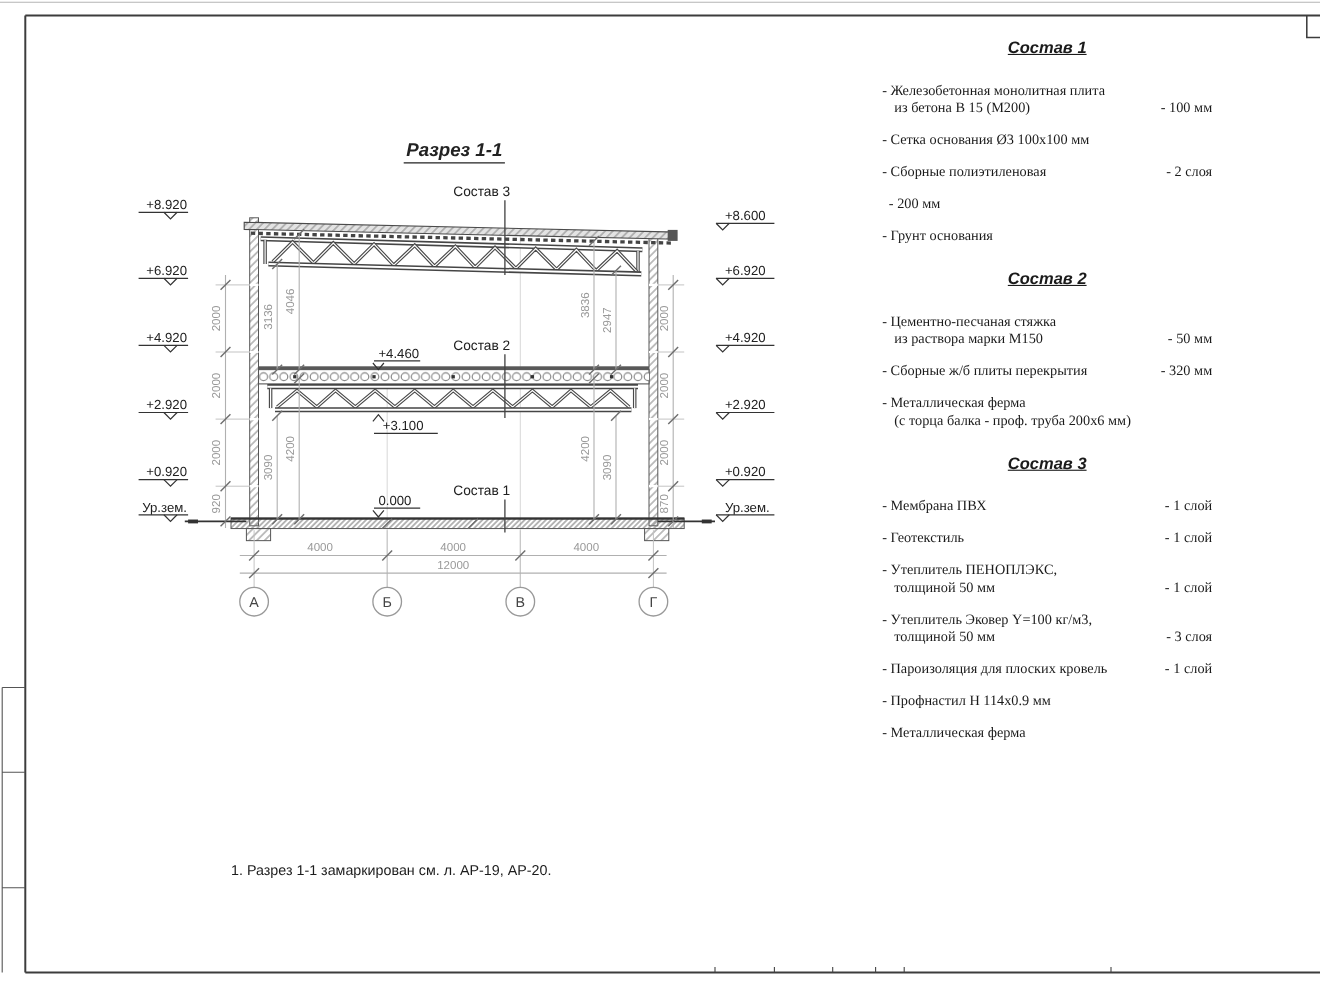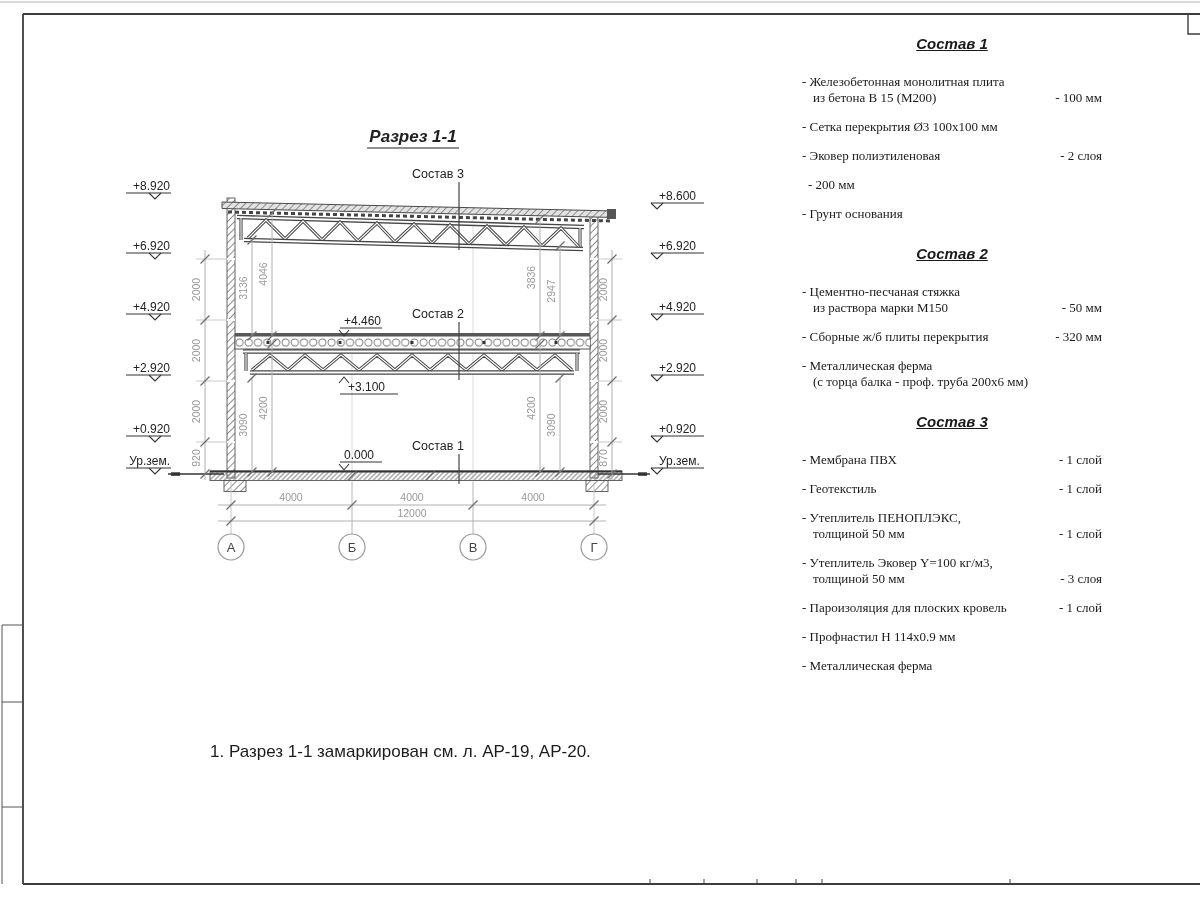--- a/index.html
+++ b/index.html
@@ -28,21 +28,21 @@
                 font-size:13px; line-height:16px; }
   .comp-title { text-align:center; font-style:italic; font-weight:bold; font-size:15px;
                 text-decoration:underline; margin:24px 0 22px; }
   .comp-block:first-child .comp-title { margin-top:0; }
   .comp-item { display:flex; justify-content:space-between; align-items:flex-end;
                margin-bottom:13px;font-family:Liberation Serif, serif; }
   .ci-name { max-width:235px; }
   .ci-line2 { padding-left:11px; }
   .ci-val { white-space:nowrap; padding-left:6px; }
 
-  #note { position:absolute; left:210px; top:742px; font-size:17px; color:#1c1c1c; }
+  #note { position:absolute; left:210px; top:783px; font-size:13px; color:#1c1c1c; }
 </style>
 </head>
 <body>
 
 <div id="page">
 
 <svg id="drawing" width="1200" height="900" viewBox="0 0 1200 900">
   <defs>
     <pattern id="h1" width="5" height="5" patternUnits="userSpaceOnUse" patternTransform="rotate(45)">
       <line x1="2.5" y1="0" x2="2.5" y2="5" stroke="#8e8e8e" stroke-width="1"></line>
@@ -358,27 +358,27 @@
     <div class="comp-title">Состав 1</div>
     <div class="comp-item">
       <div class="ci-name">
             <div>- Железобетонная  монолитная плита</div>
             <div class="ci-line2">из бетона В 15 (М200)</div>
           </div>
       <div class="ci-val">- 100 мм</div>
     </div>
     <div class="comp-item">
       <div class="ci-name">
-            <div>- Сетка перекрытия Ø3 100x100 мм</div>
+            <div>- Сетка основания Ø3 100x100 мм</div>
           </div>
       <div class="ci-val"></div>
     </div>
     <div class="comp-item">
       <div class="ci-name">
-            <div>- Эковер полиэтиленовая</div>
+            <div>- Сборные полиэтиленовая</div>
           </div>
       <div class="ci-val">-  2 слоя</div>
     </div>
     <div class="comp-item">
       <div class="ci-val">- 200 мм</div>
     </div>
     <div class="comp-item">
       <div class="ci-name">
             <div>- Грунт основания</div>
           </div>

